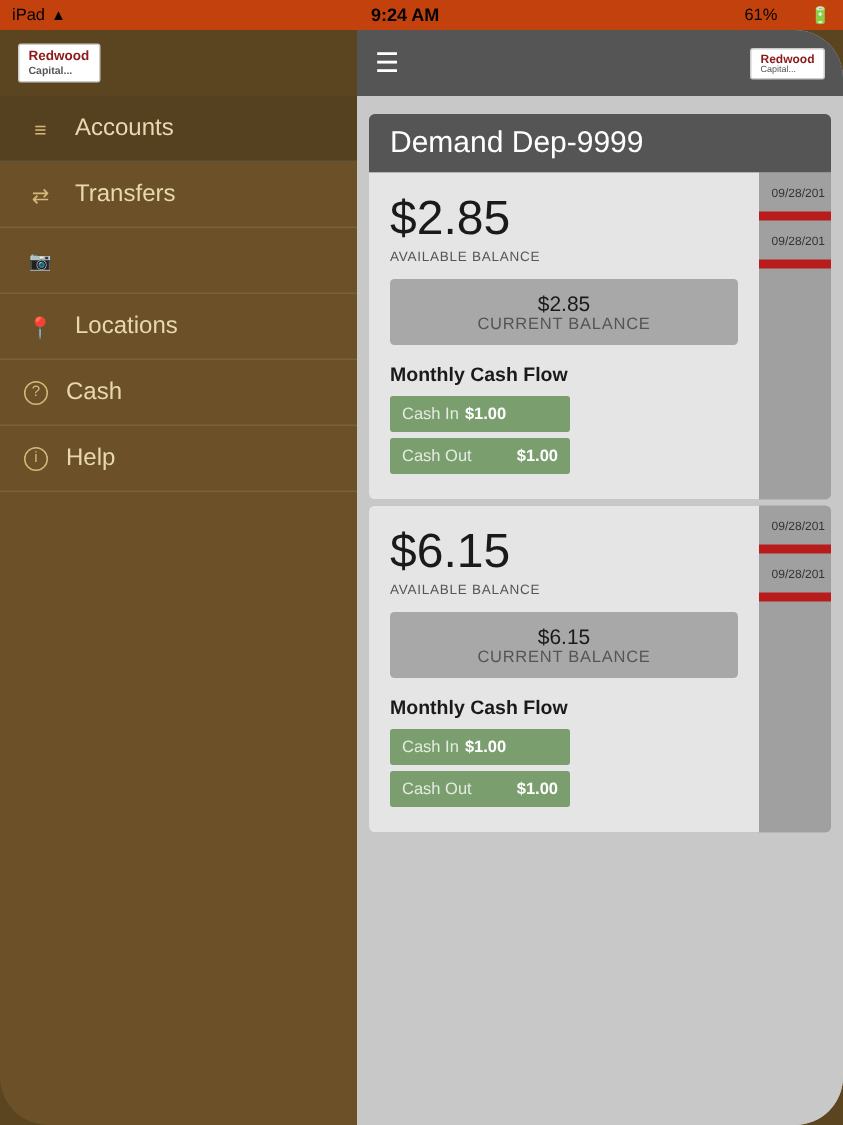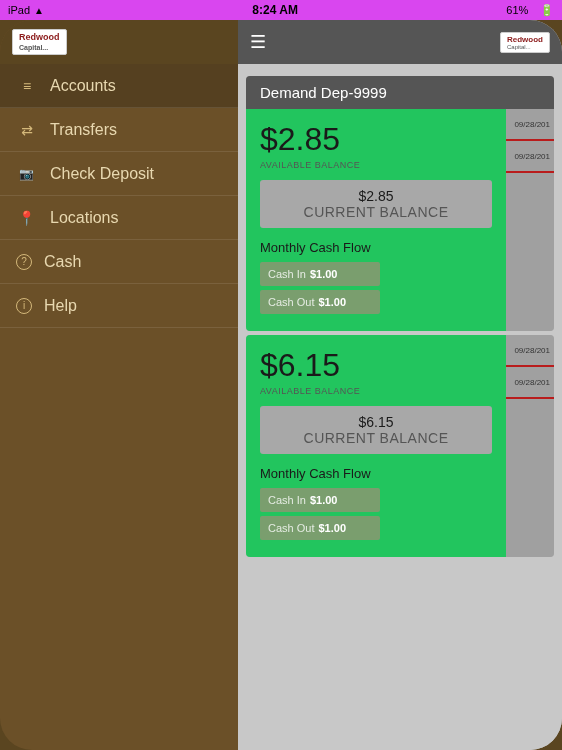--- a/index.html
+++ b/index.html
@@ -8,32 +8,32 @@
       height: 750px;
       font-family: -apple-system, 'Helvetica Neue', Arial, sans-serif;
       overflow: hidden;
       display: flex;
       flex-direction: column;
       background: #5a4520;
     }
 
     
     .status-bar {
-      background: #d946ef;
+      background: #c2410c;
       height: 20px;
       display: flex;
       align-items: center;
       justify-content: space-between;
       padding: 0 8px;
       font-size: 11px;
       font-weight: 500;
       flex-shrink: 0;
     }
     .status-left { display: flex; align-items: center; gap: 4px; }
-    .status-right { display: flex; align-items: center; gap: 12px; }
+    .status-right { display: flex; align-items: center; gap: 22px; }
     .wifi-icon { font-size: 10px; }
 
     
     .app-body {
       display: flex;
       flex: 1;
       overflow: hidden;
       border-radius: 32px;
     }
 
@@ -135,31 +135,31 @@
     .account-card {
       background: #b0b0b0;
       margin: 4px 8px;
       border-radius: 4px;
       overflow: hidden;
     }
     .account-header {
       background: #555;
       padding: 8px 14px;
       color: white;
-      font-size: 15px;
+      font-size: 20px;
       font-weight: 500;
     }
     .account-body {
       display: flex;
       padding: 0;
     }
     .account-main {
       flex: 1;
       padding: 12px 14px;
-      background: #22c55e;
+      background: #e5e5e5;
     }
     .balance-amount {
       font-size: 32px;
       font-weight: 300;
       color: #1a1a1a;
       margin-bottom: 2px;
     }
     .balance-label {
       font-size: 9px;
       color: #555;
@@ -173,28 +173,28 @@
       padding: 8px 12px;
       text-align: center;
       margin-bottom: 12px;
     }
     .current-balance-amount {
       font-size: 14px;
       font-weight: 500;
       color: #1a1a1a;
     }
     .current-balance-label {
-      font-size: 14px;
+      font-size: 11px;
       color: #555;
       text-transform: uppercase;
       letter-spacing: 0.5px;
     }
     .cash-flow-title {
       font-size: 13px;
-      font-weight: 400;
+      font-weight: 700;
       color: #1a1a1a;
       margin-bottom: 8px;
     }
     .cash-flow-bar {
       display: flex;
       align-items: center;
       margin-bottom: 6px;
       height: 22px;
     }
     .bar-fill {
@@ -203,51 +203,52 @@
       border-radius: 2px;
       display: flex;
       align-items: center;
       padding: 12px 8px;
       font-size: 11px;
       color: white;
       min-width: 120px;
     }
     .bar-fill.cash-out {
       background: #7a9e6e;
+      gap: 26px;
     }
     .bar-label { color: rgba(255,255,255,0.8); }
     .bar-value { font-weight: bold; margin-left: 4px; }
 
     
     .side-transactions {
       width: 48px;
       background: #a0a0a0;
       display: flex;
       flex-direction: column;
     }
     .trans-item {
       height: 32px;
-      border-bottom: 2px solid #b91c1c;
+      border-bottom: 6px solid #b91c1c;
       display: flex;
       align-items: center;
       justify-content: flex-end;
       padding-right: 4px;
       font-size: 8px;
       color: #333;
     }
   </style>
 </head>
 <body>
 
 <div class="status-bar">
   <div class="status-left">
     <span>iPad</span>
     <span class="wifi-icon">▲</span>
   </div>
-  <div style="font-size:12px;font-weight:600;">8:24 AM</div>
+  <div style="font-size:12px;font-weight:600;">9:24 AM</div>
   <div class="status-right">
     <span>61%</span>
     <span>🔋</span>
   </div>
 </div>
 
 <div class="app-body">
 
   <div class="sidebar">
     <div class="sidebar-logo">
@@ -263,21 +264,20 @@
         <span>Accounts</span>
       </div>
 
       <div class="nav-item">
         <span class="nav-icon">⇄</span>
         <span>Transfers</span>
       </div>
 
       <div class="nav-item">
         <span class="nav-icon" style="font-size:12px;">📷</span>
-        <span>Check Deposit</span>
       </div>
 
       <div class="nav-item">
         <span class="nav-icon">📍</span>
         <span>Locations</span>
       </div>
 
       <div class="nav-item">
         <span class="nav-icon" style="border:1.5px solid #d4b87a;border-radius:50%;width:16px;height:16px;display:inline-flex;align-items:center;justify-content:center;font-size:10px;">?</span>
         <span>Cash</span>

